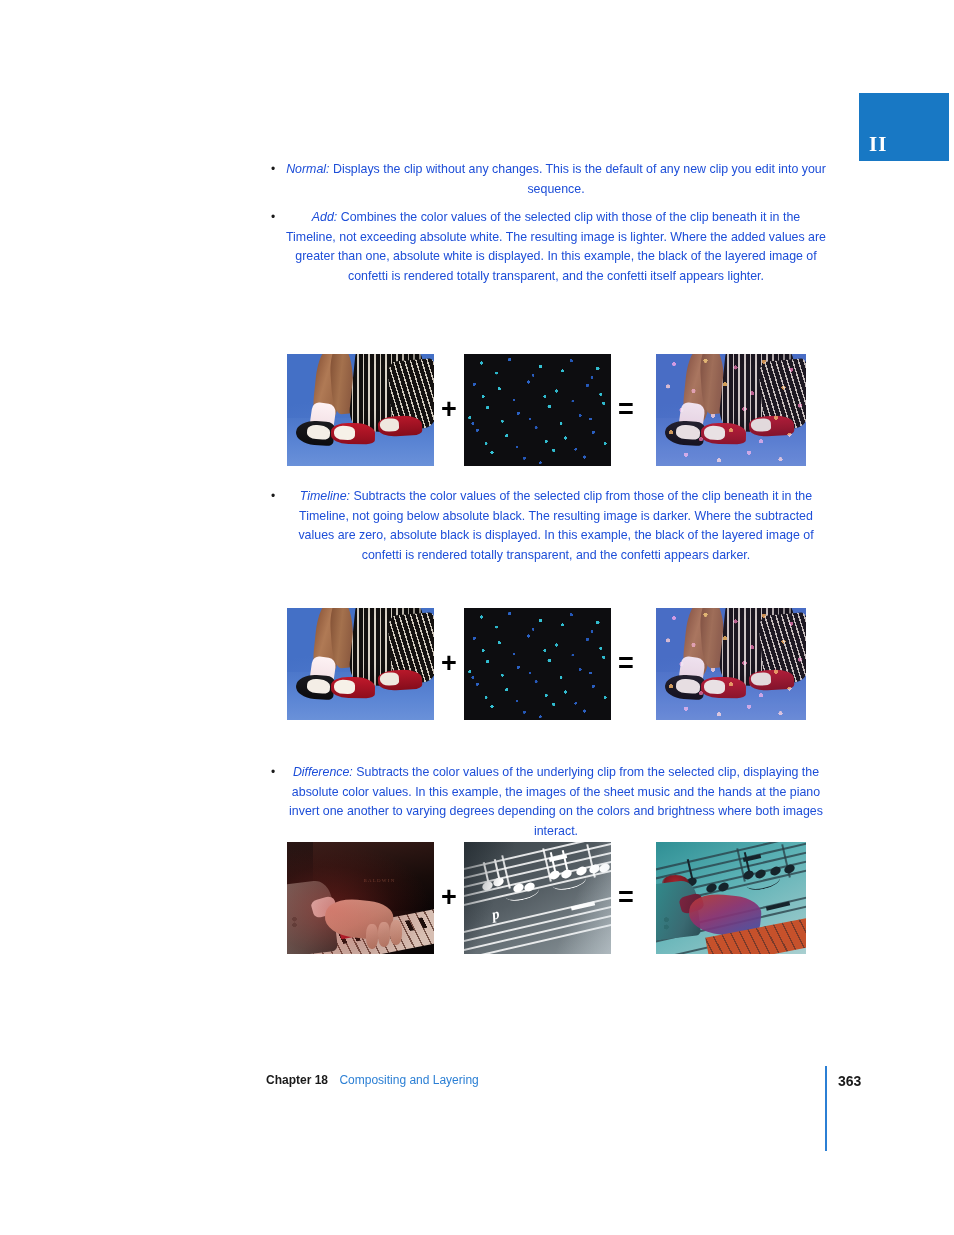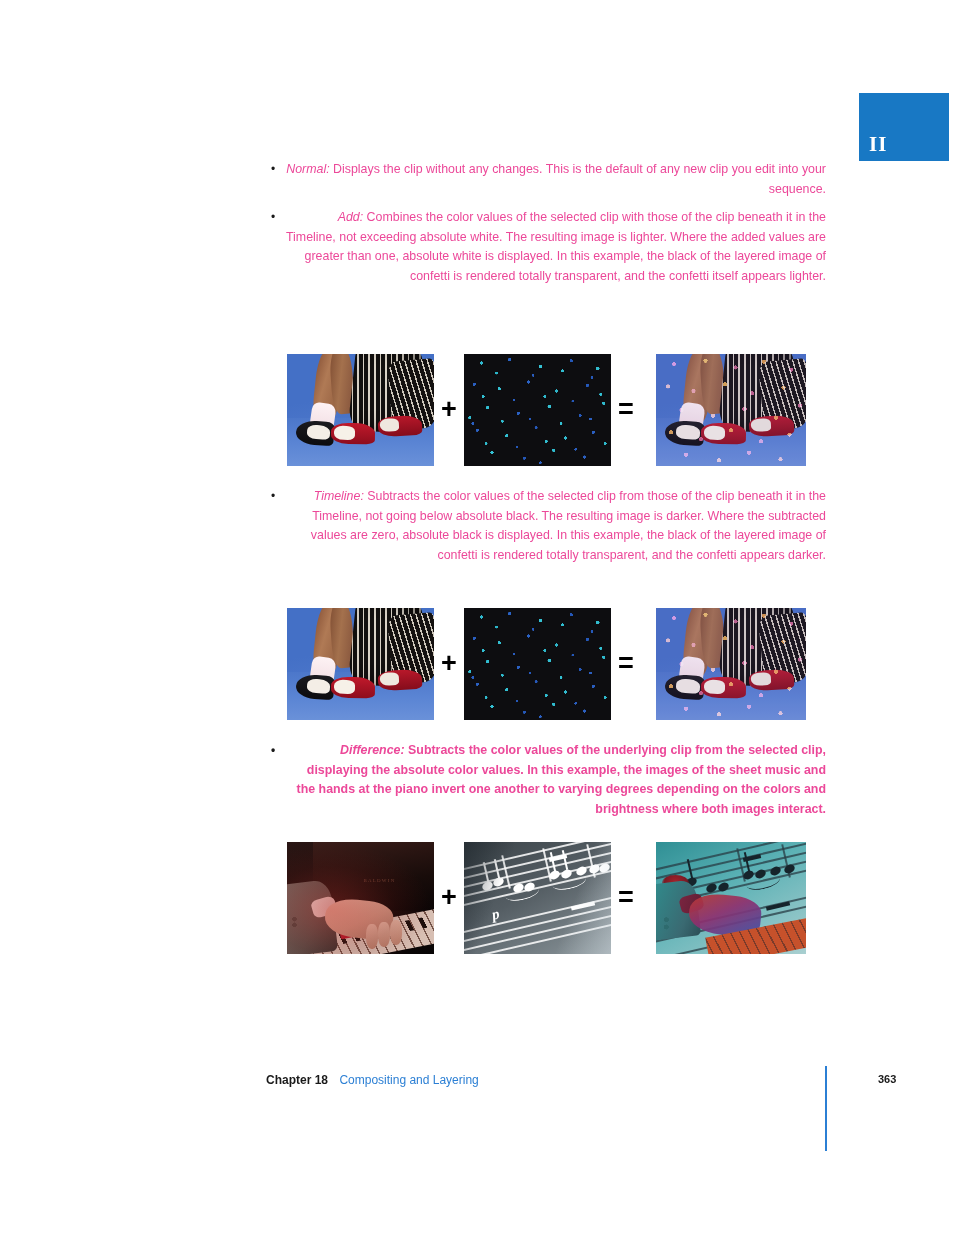--- a/index.html
+++ b/index.html
@@ -62,22 +62,22 @@
     margin: 0;
     padding: 0;
     list-style: none;
   }
   .bullet-item {
     position: relative;
     padding-left: 18px;
     margin-bottom: 9px;
     font-size: 12.4px;
     line-height: 19.6px;
-    text-align: right;
-    color: #ec4899;
+    text-align: center;
+    color: #1d4ed8;
   }
   .bullet-item::before {
     content: "\2022";
     position: absolute;
     left: 3px;
     top: 0;
     font-size: 12px;
     line-height: 19.6px;
     color: #1a1a1a;
   }
@@ -500,23 +500,23 @@
   .footer-rule {
     position: absolute;
     left: 825px;
     top: 1066px;
     width: 1.6px;
     height: 85px;
     background: #2b7fd4;
   }
   .page-number {
     position: absolute;
-    left: 878px;
+    left: 838px;
     top: 1073px;
-    font-size: 11px;
+    font-size: 14px;
     font-weight: bold;
     color: #1a1a1a;
   }
 </style>
 </head>
 <body>
 
 <div class="chapter-tab">
   <span class="chapter-tab-number">II</span>
 </div>
@@ -616,21 +616,21 @@
     <div class="pants2"></div>
     <div class="sock"></div>
     <div class="shoe-blk"></div>
     <div class="shoe-red"></div>
     <div class="shoe-red2"></div>
     <div class="overlay-add"></div>
     <div class="tint"></div>
   </div>
 </div>
 
-<div class="content" style="top:741px;font-weight:bold;">
+<div class="content" style="top:763px;">
   <ul class="bullet-list">
     <li class="bullet-item">
       <em class="term">Difference:</em>
       <span>Subtracts the color values of the underlying clip from the selected clip, displaying the absolute color values. In this example, the images of the sheet music and the hands at the piano invert one another to varying degrees depending on the colors and brightness where both images interact.</span>
     </li>
   </ul>
 </div>
 
 <div class="figure-row" style="left:287px; top:841px;">
 

